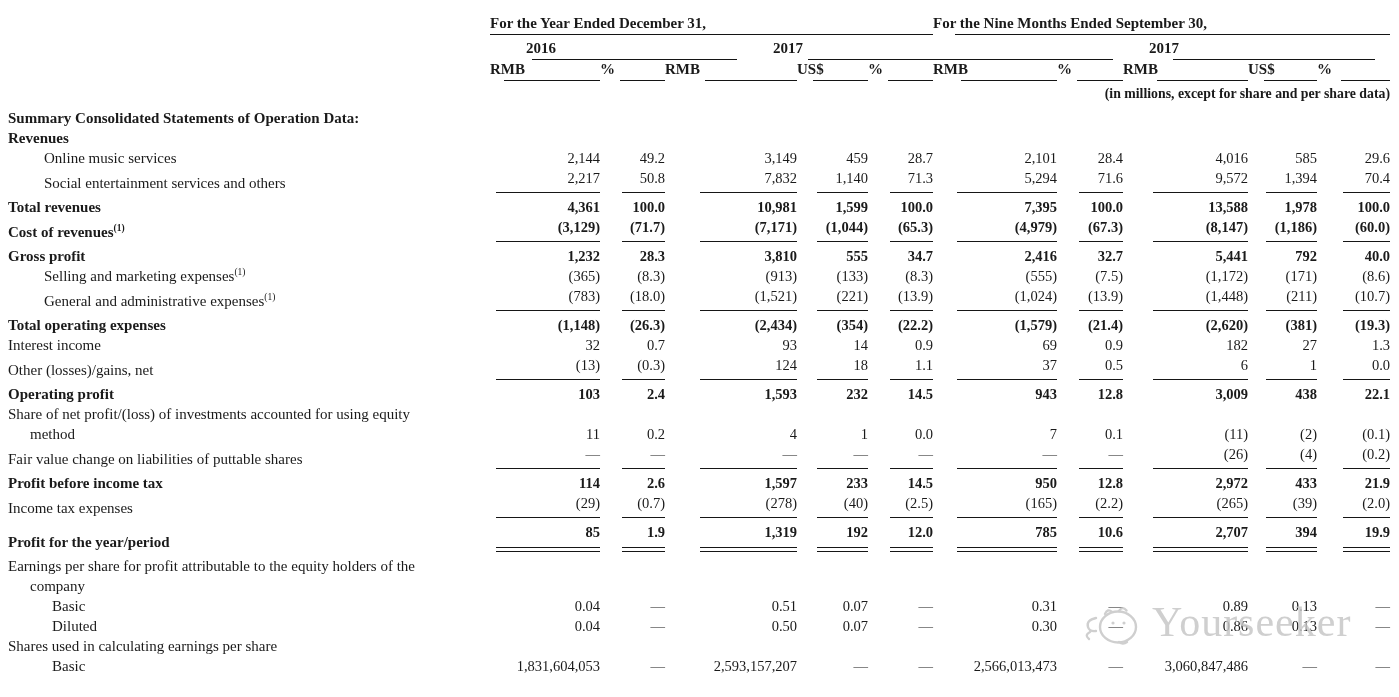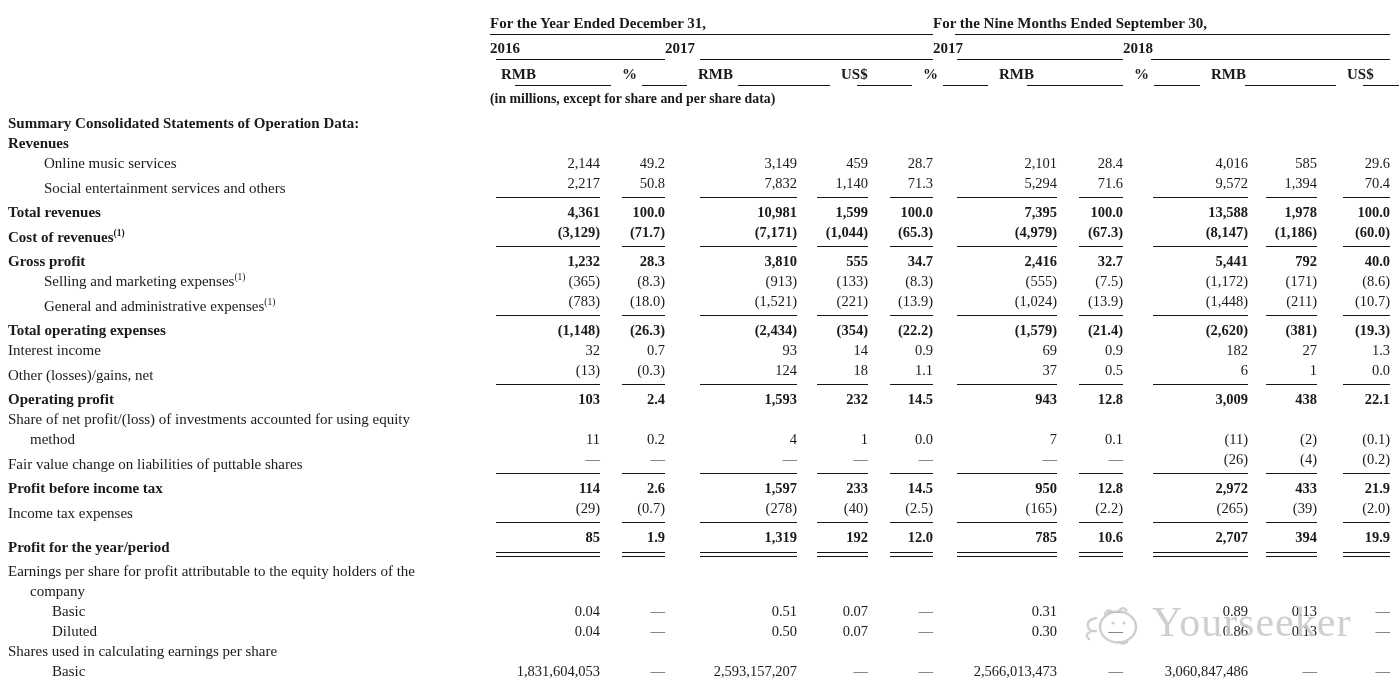--- a/index.html
+++ b/index.html
@@ -12,22 +12,22 @@
   
   .grid{
     display:grid;
     grid-template-columns:490px 110px 65px 132px 71px 65px 124px 66px 125px 69px 73px;
   }
 
   
   .thead{font-weight:700;}
   .hrow{line-height:19px;}
   .hrow.spanners{margin-bottom:4px;}
-  .hrow.years{margin-bottom:5px;}
-  .hrow.collabels{margin-bottom:3px;gap:11px;}
+  .hrow.years{gap:36px;}
+  .hrow.collabels{margin-bottom:3px;}
   .hcell{position:relative;text-align:left;font-size:15px;padding-bottom:2px;}
   .hline::after{
     content:"";position:absolute;left:var(--hins,0);right:0;bottom:0;
     border-bottom:1.9px solid #141414;
   }
   .sp1{grid-column:2/7;}
   .sp2{grid-column:7/12;--hins:22px;}
   .y1{grid-column:2/4;--hins:6px;}
   .y2{grid-column:4/7;--hins:35px;}
   .y3{grid-column:7/9;--hins:24px;}
@@ -35,21 +35,21 @@
   .c1{grid-column:2;--hins:14px;}
   .c2{grid-column:3;--hins:20px;}
   .c3{grid-column:4;--hins:40px;}
   .c4{grid-column:5;--hins:16px;}
   .c5{grid-column:6;--hins:20px;}
   .c6{grid-column:7;--hins:28px;}
   .c7{grid-column:8;--hins:20px;}
   .c8{grid-column:9;--hins:34px;}
   .c9{grid-column:10;--hins:16px;}
   .c10{grid-column:11;--hins:24px;}
-  .noterow{grid-column:2/12;text-align:left;font-size:13.8px;font-weight:700;line-height:18px;padding-top:1px;}
+  .noterow{grid-column:2/12;text-align:right;font-size:13.8px;font-weight:700;line-height:18px;padding-top:1px;}
 
   
   .tbody{margin-top:5px;}
   .row{align-items:end;line-height:20px;}
   .row.bold .cell{font-weight:700;}
   .row.after-rule{margin-top:4px;}
   .row.after-double{margin-top:4px;}
   .cell{font-size:15px;}
   .cell.label{grid-column:1;padding-left:8px;}
   .cell.label.i1{padding-left:44px;}

